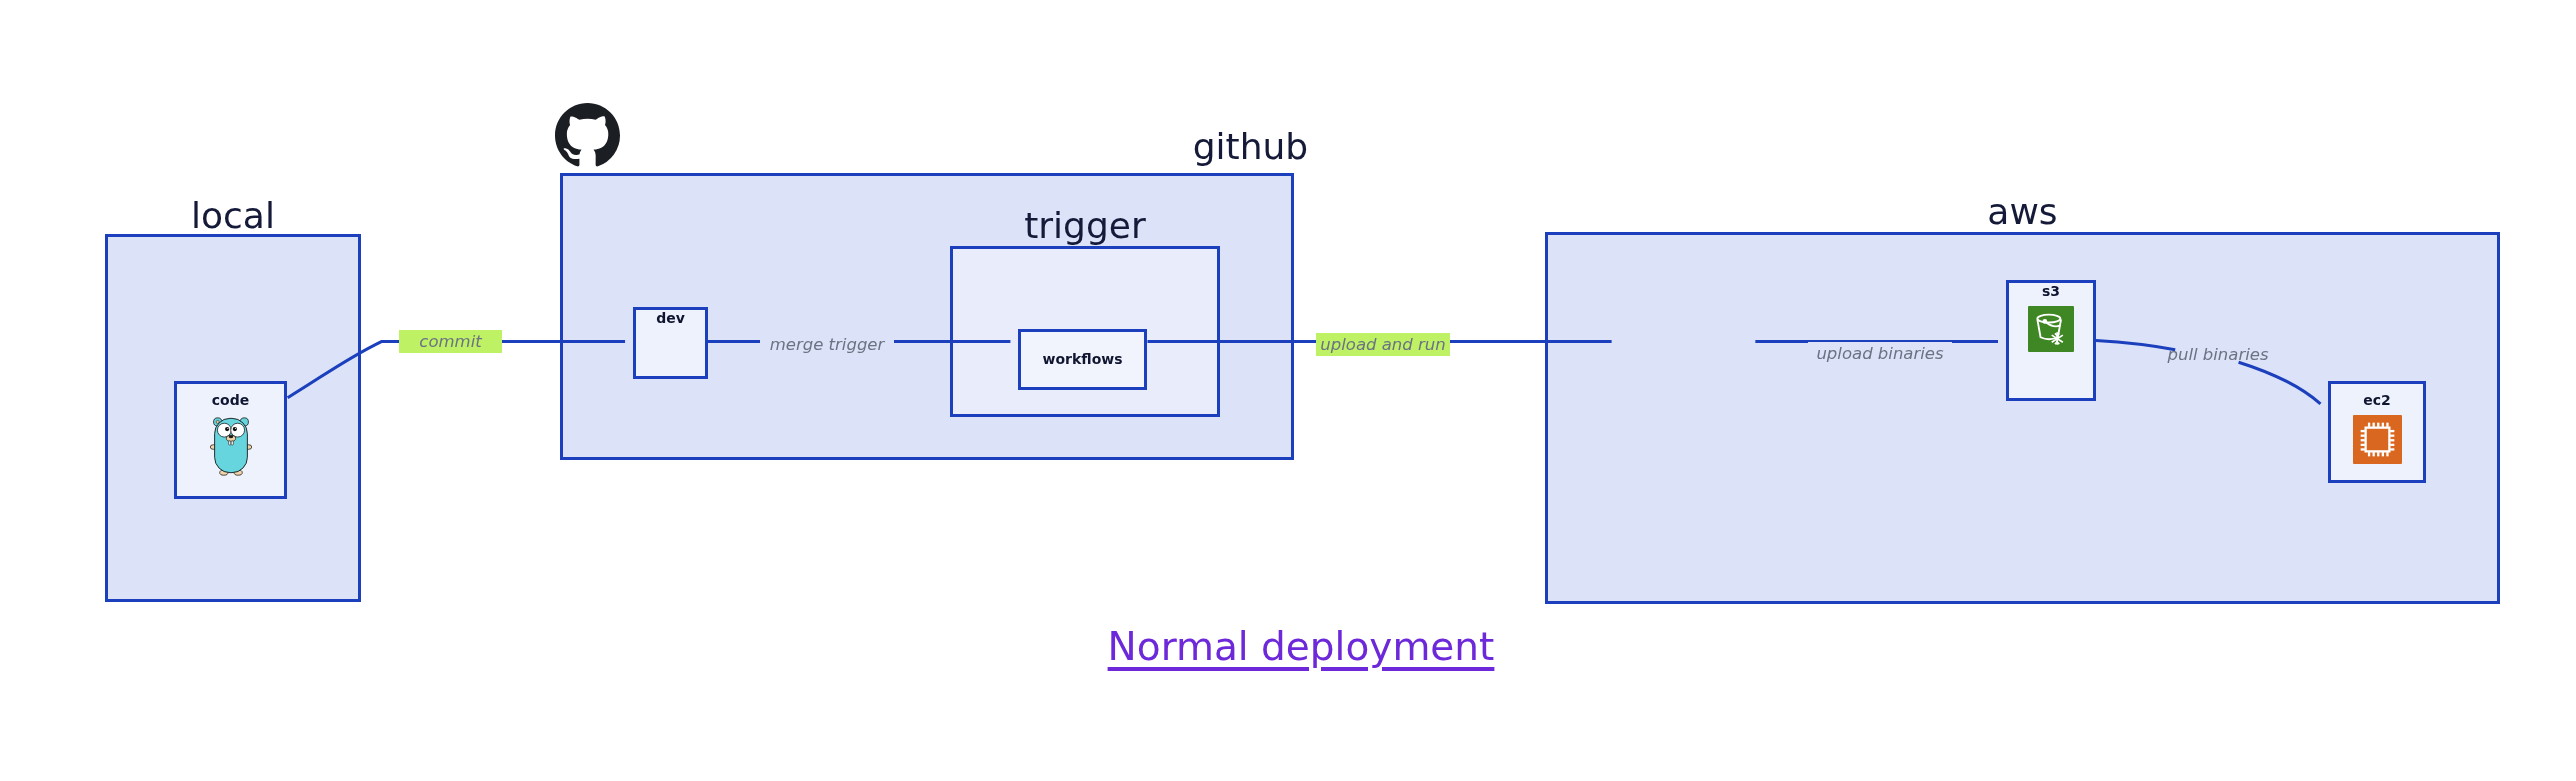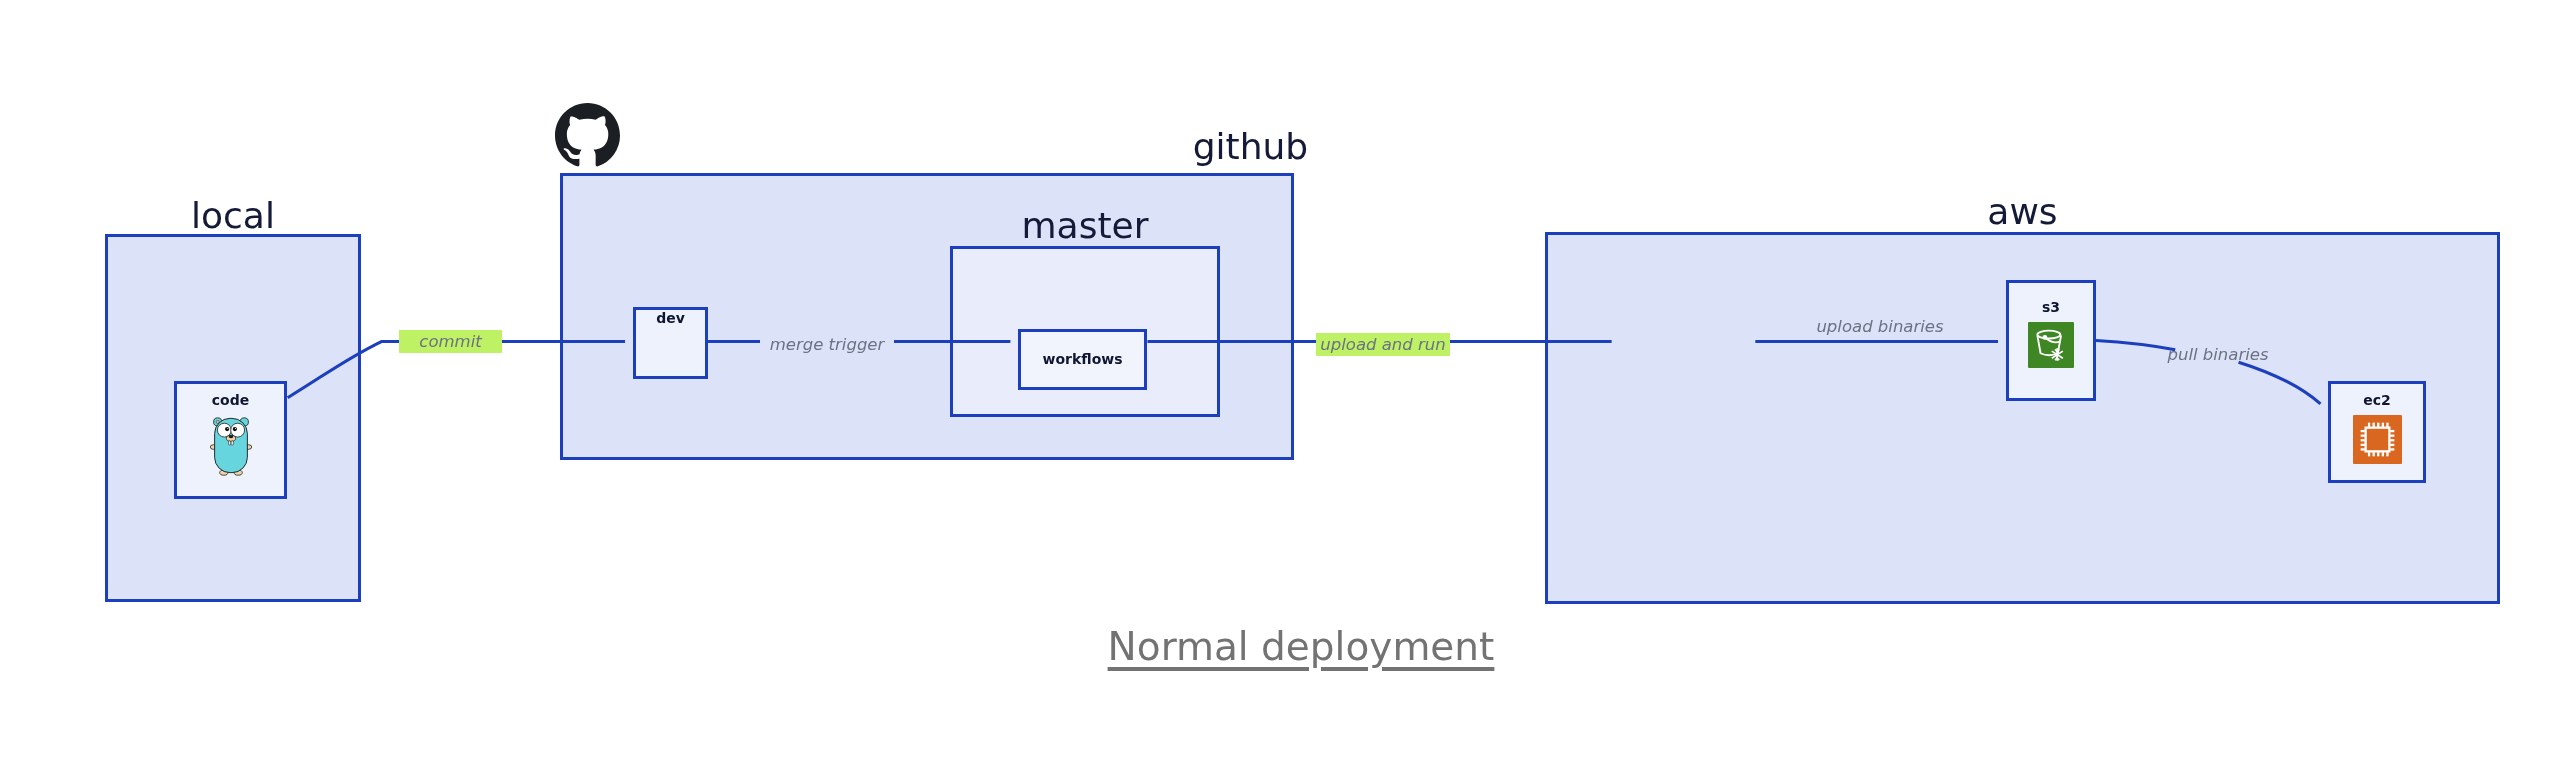--- a/index.html
+++ b/index.html
@@ -24,43 +24,43 @@
   #connectors{position:absolute;left:0;top:0;width:2604px;height:781px;}
   #connectors path{stroke:#1c40bd;stroke-width:6;fill:none;}
 
   
   .node{position:absolute;box-sizing:border-box;border:3.6px solid #1c40bd;background:#eef2fd;text-align:center;}
   .node .nlabel{display:block;color:#101631;font-weight:bold;font-size:14px;line-height:17.5px;}
   #n-code     {left:174px; top:381px; width:113px; height:118px;padding-top:8.2px;}
   #n-dev      {left:633px;top:307px; width:75px; height:72px;display:flex;justify-content:center;}
   #n-workflows{left:1018px;top:329px; width:129px; height:61px;display:flex;align-items:center;justify-content:center;background:#f1f4fd;}
   #n-builders {left:1619px;top:280px; width:132px; height:121px;padding-top:7.2px;}
-  #n-s3       {left:2006px;top:280px; width:90px; height:121px;padding-top:16px;}
+  #n-s3       {left:2006px;top:280px; width:90px; height:121px;padding-top:0;}
   #n-ec2      {left:2328px;top:381px; width:98px; height:102px;padding-top:8.2px;}
 
   .svc-icon{display:block;margin:5.2px auto 0 auto;}
   .svc-bg{border-radius:1px;}
 
   
   .edge-label{position:absolute;font-style:italic;color:#6c7283;font-size:16.5px;line-height:23px;
               text-align:center;white-space:nowrap;}
   .bg-white{background:#bef264;}
   .bg-grp{background:#dce3f8;}
   #el-commit          {left:399px; top:330px; width:103px;}
   #el-merge-trigger   {left:760px;top:333px; width:134px;}
   #el-upload-and-run  {left:1316px;top:333px; width:134px;}
-  #el-upload-binaries {left:1808px;top:315px; width:144px;}
+  #el-upload-binaries {left:1808px;top:342px; width:144px;}
   #el-pull-binaries   {left:2151px;top:343px; width:134px;background:transparent;}
 
   
   #gh-logo{position:absolute;left:555px;top:103px;width:65px;height:65px;}
 
   
   #title{position:absolute;left:1095px;top:621px;width:412px;text-align:center;
-         color:#737373;font-size:39px;line-height:52px;
+         color:#6d28d9;font-size:39px;line-height:52px;
          text-decoration:underline;text-decoration-thickness:3.6px;text-underline-offset:6.7px;}
 </style>
 </head>
 <body>
 
 <div id="canvas">
 
   <div class="grp" id="g-local"></div>
   <div class="grp" id="g-github"></div>
   <div class="grp" id="g-master"></div>
@@ -75,21 +75,21 @@
     <path d="M558 772 C 630 728, 672 696, 740 663 L1213 663" marker-end="url(#arrow)"></path>
     <path d="M1373 663 L1961 663" marker-end="url(#arrow)"></path>
     <path d="M2227 663 L3128 663" marker-end="url(#arrow)"></path>
     <path d="M3407 663 L3878 663" marker-end="url(#arrow)"></path>
     <path d="M4068 661 C 4120 664, 4170 669, 4222 679"></path>
     <path d="M4345 703 C 4415 725, 4468 752, 4504 784" marker-end="url(#arrow)"></path>
   </svg>
 
   <div class="grp-label" id="gl-local">local</div>
   <div class="grp-label" id="gl-github">github</div>
-  <div class="grp-label" id="gl-master">master</div>
+  <div class="grp-label" id="gl-master">trigger</div>
   <div class="grp-label" id="gl-aws">aws</div>
 
   <svg id="gh-logo" viewBox="0 0 16 16">
     <path fill="#1b1f23" d="M8 0C3.58 0 0 3.58 0 8c0 3.54 2.29 6.53 5.47 7.59.4.07.55-.17.55-.38 0-.19-.01-.82-.01-1.49-2.01.37-2.53-.49-2.69-.94-.09-.23-.48-.94-.82-1.13-.28-.15-.68-.52-.01-.53.63-.01 1.08.58 1.23.82.72 1.21 1.87.87 2.33.66.07-.52.28-.87.51-1.07-1.78-.2-3.64-.89-3.64-3.95 0-.87.31-1.59.82-2.15-.08-.2-.36-1.02.08-2.12 0 0 .67-.21 2.2.82.64-.18 1.32-.27 2-.27s1.36.09 2 .27c1.53-1.04 2.2-.82 2.2-.82.44 1.1.16 1.92.08 2.12.51.56.82 1.27.82 2.15 0 3.07-1.87 3.75-3.65 3.95.29.25.54.73.54 1.48 0 1.07-.01 1.93-.01 2.2 0 .21.15.46.55.38A8.01 8.01 0 0 0 16 8c0-4.42-3.58-8-8-8z"></path>
   </svg>
 
   <div class="node" id="n-code">
     <span class="nlabel">code</span>
     <svg class="svc-icon" width="42" height="61" viewBox="0 0 82 118">
       <circle cx="15" cy="13" r="8" fill="#67d5dd" stroke="#1c1c1c" stroke-width="1.6"></circle>

